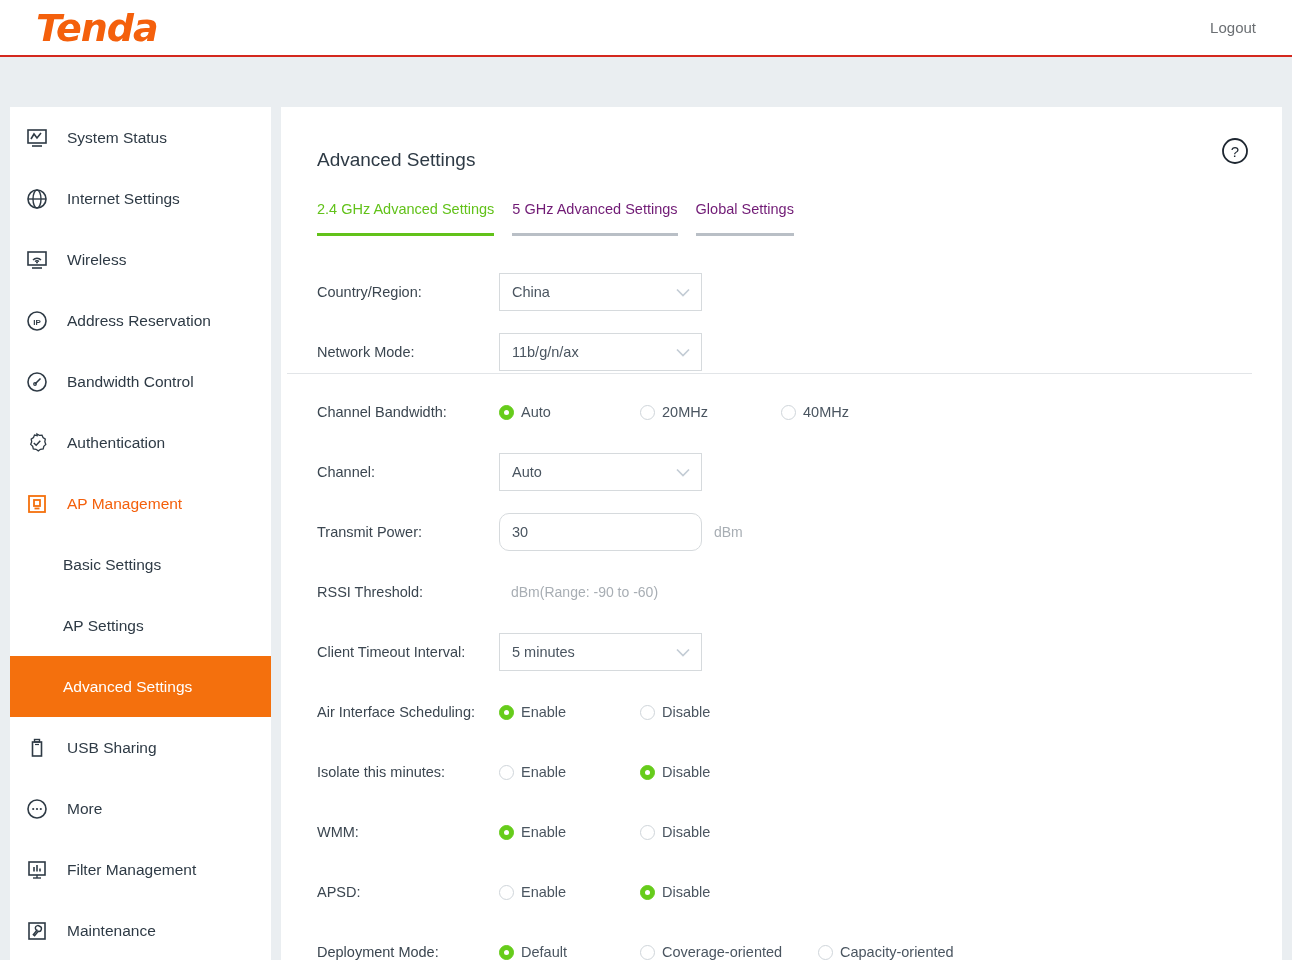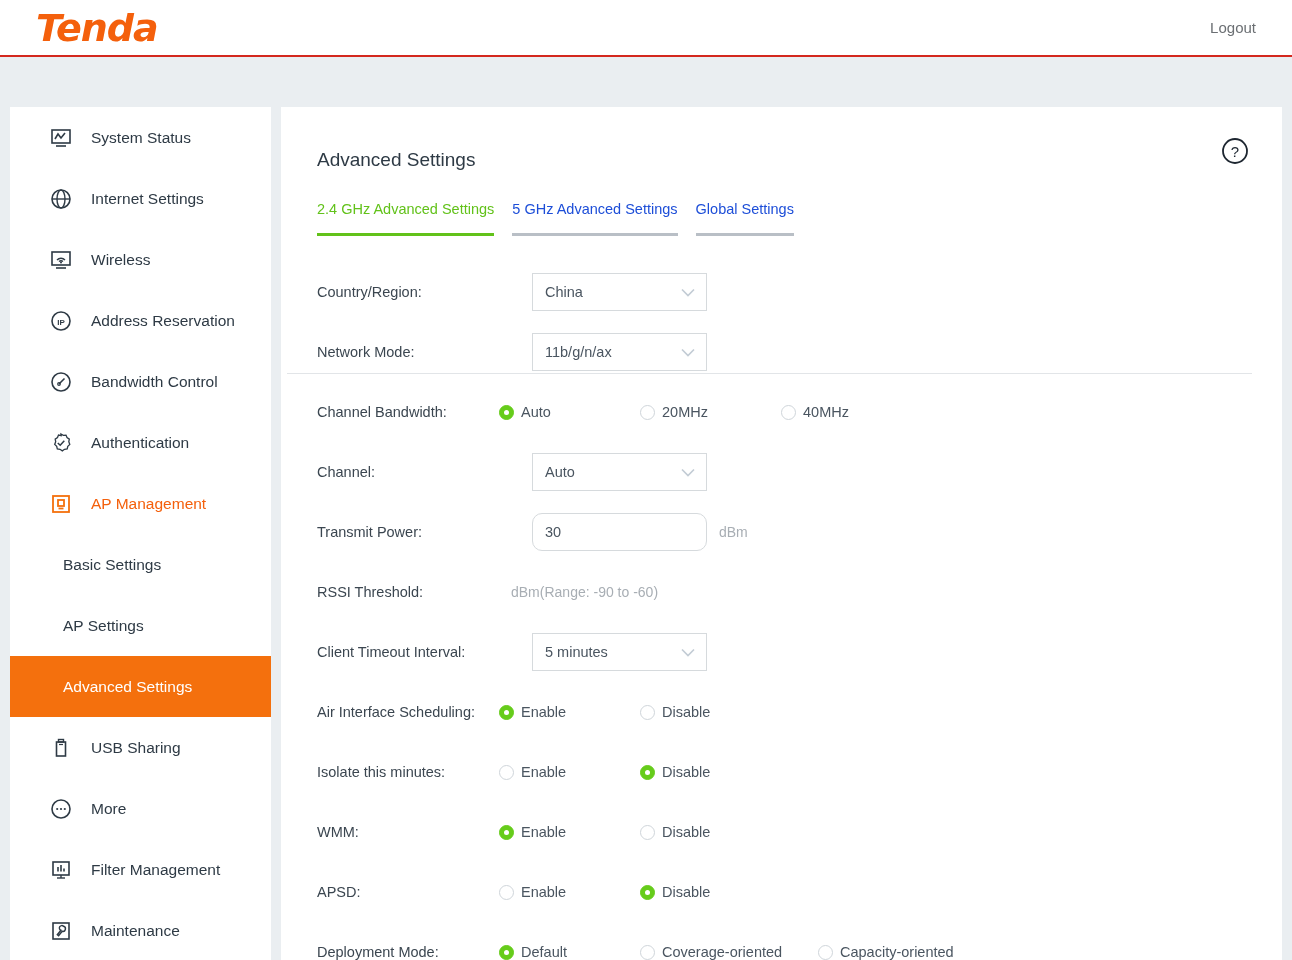--- a/index.html
+++ b/index.html
@@ -49,21 +49,21 @@
   .sidebar {
     width: 261px;
     flex: 0 0 261px;
     background: #ffffff;
     height: 853px;
   }
   .nav-item {
     display: flex;
     align-items: center;
     height: 61px;
-    padding-left: 38px;
+    padding-left: 14px;
     cursor: pointer;
     color: #2e3a45;
     font-size: 15.5px;
   }
   .nav-item .nav-icon {
     width: 26px; height: 26px;
     flex: 0 0 26px;
     margin-right: 17px;
     display: flex; align-items: center; justify-content: center;
   }
@@ -103,21 +103,21 @@
 
   
   .tabs {
     margin-top: 30px;
     margin-left: 6px;
     display: flex;
     position: relative;
   }
   .tab {
     font-size: 14.5px;
-    color: #1d4ed8;
+    color: #701a75;
     padding-bottom: 16px;
     margin-right: 18px;
     cursor: pointer;
     border-bottom: 3px solid #b9bfc6;
     white-space: nowrap;
   }
   .tab.active {
     color: #62c21a;
     border-bottom: 3px solid #62c21a;
   }
@@ -136,32 +136,31 @@
     align-items: center;
     height: 60px;
   }
   .row .label {
     width: 182px;
     flex: 0 0 182px;
     font-size: 14.5px;
     color: #3b4650;
   }
   .field-sel, .field-txt {
-    width: 175px;
+    width: 203px;
     height: 38px;
     border: 1px solid #d6dadd;
     background: #fff;
     display: flex;
     align-items: center;
     padding: 8px 12px;
     font-size: 14.5px;
     color: #4a5560;
     position: relative;
     cursor: pointer;
-    margin-left: 33px;
   }
   .field-txt { cursor: text; border-radius: 10px; }
   .chev {
     position: absolute;
     right: 11px; top: 50%;
     transform: translateY(-50%);
   }
   .hint {
     margin-left: 12px;
     font-size: 14px;

